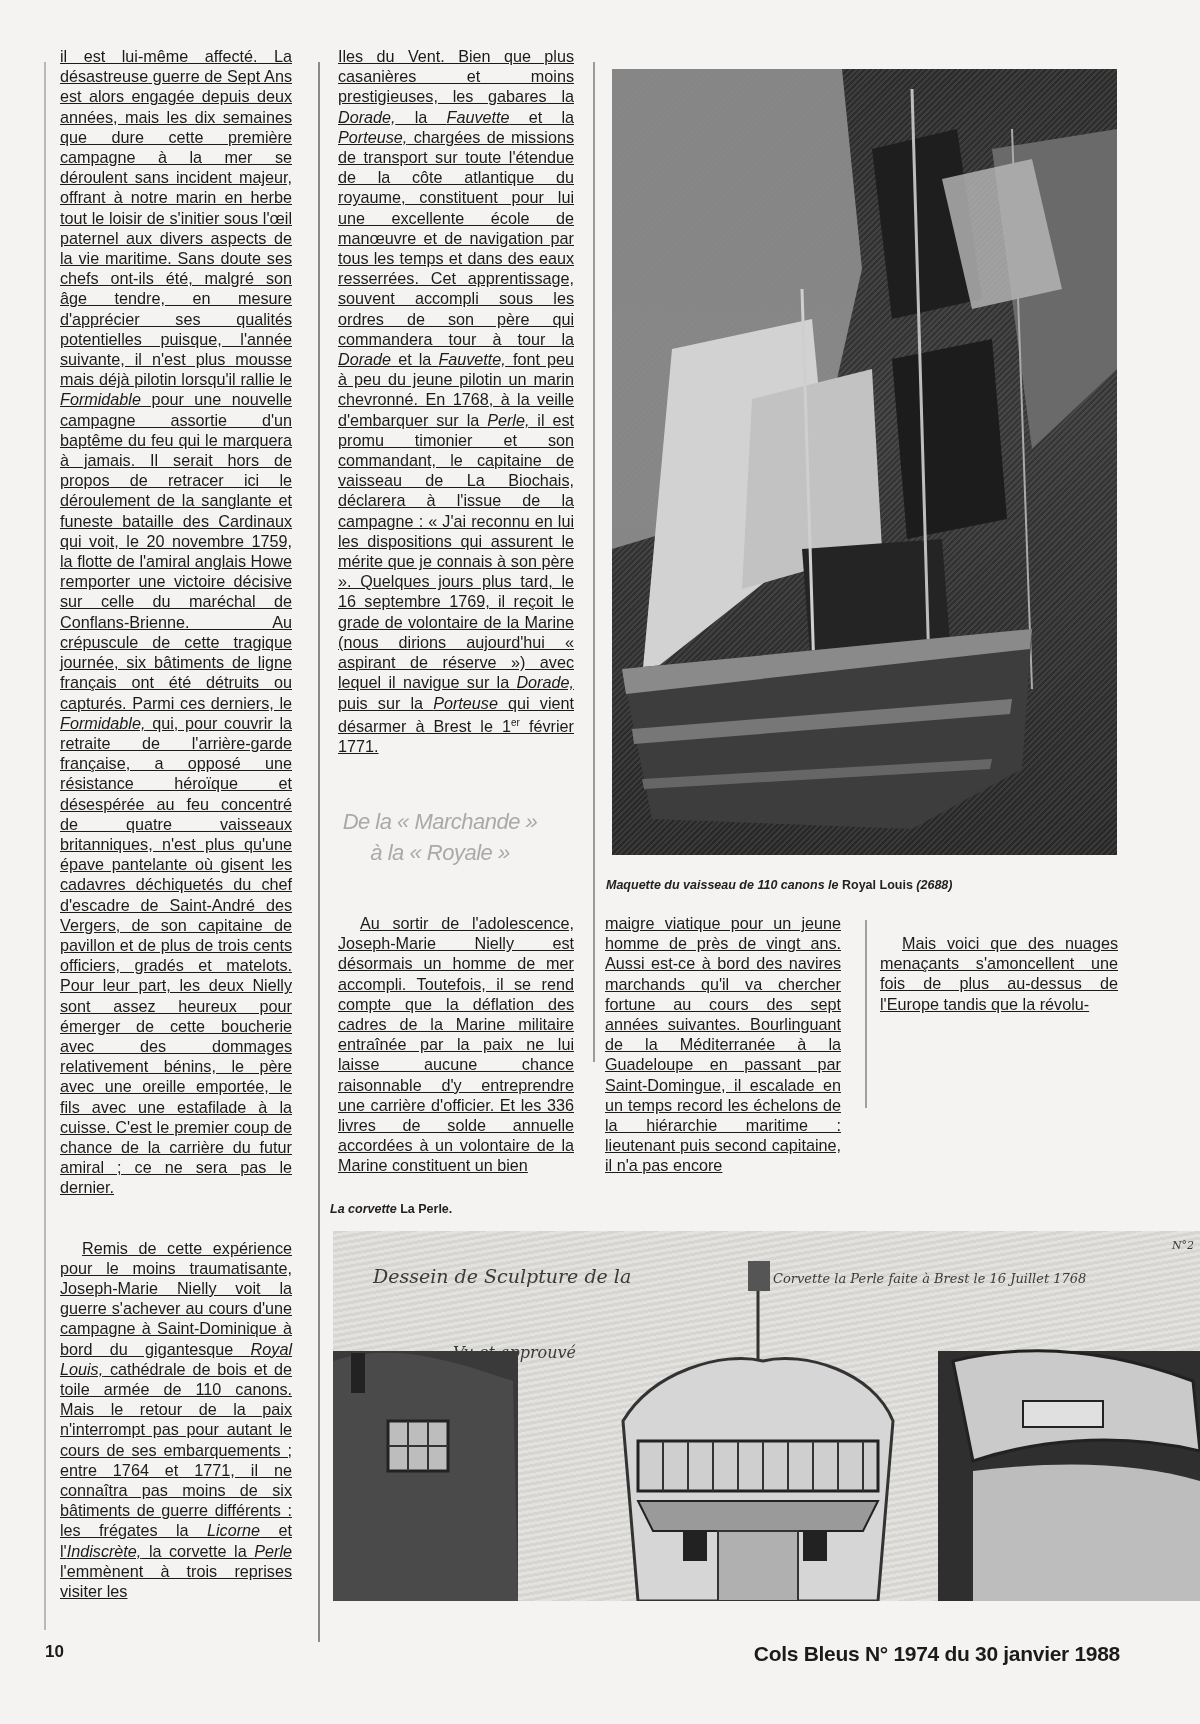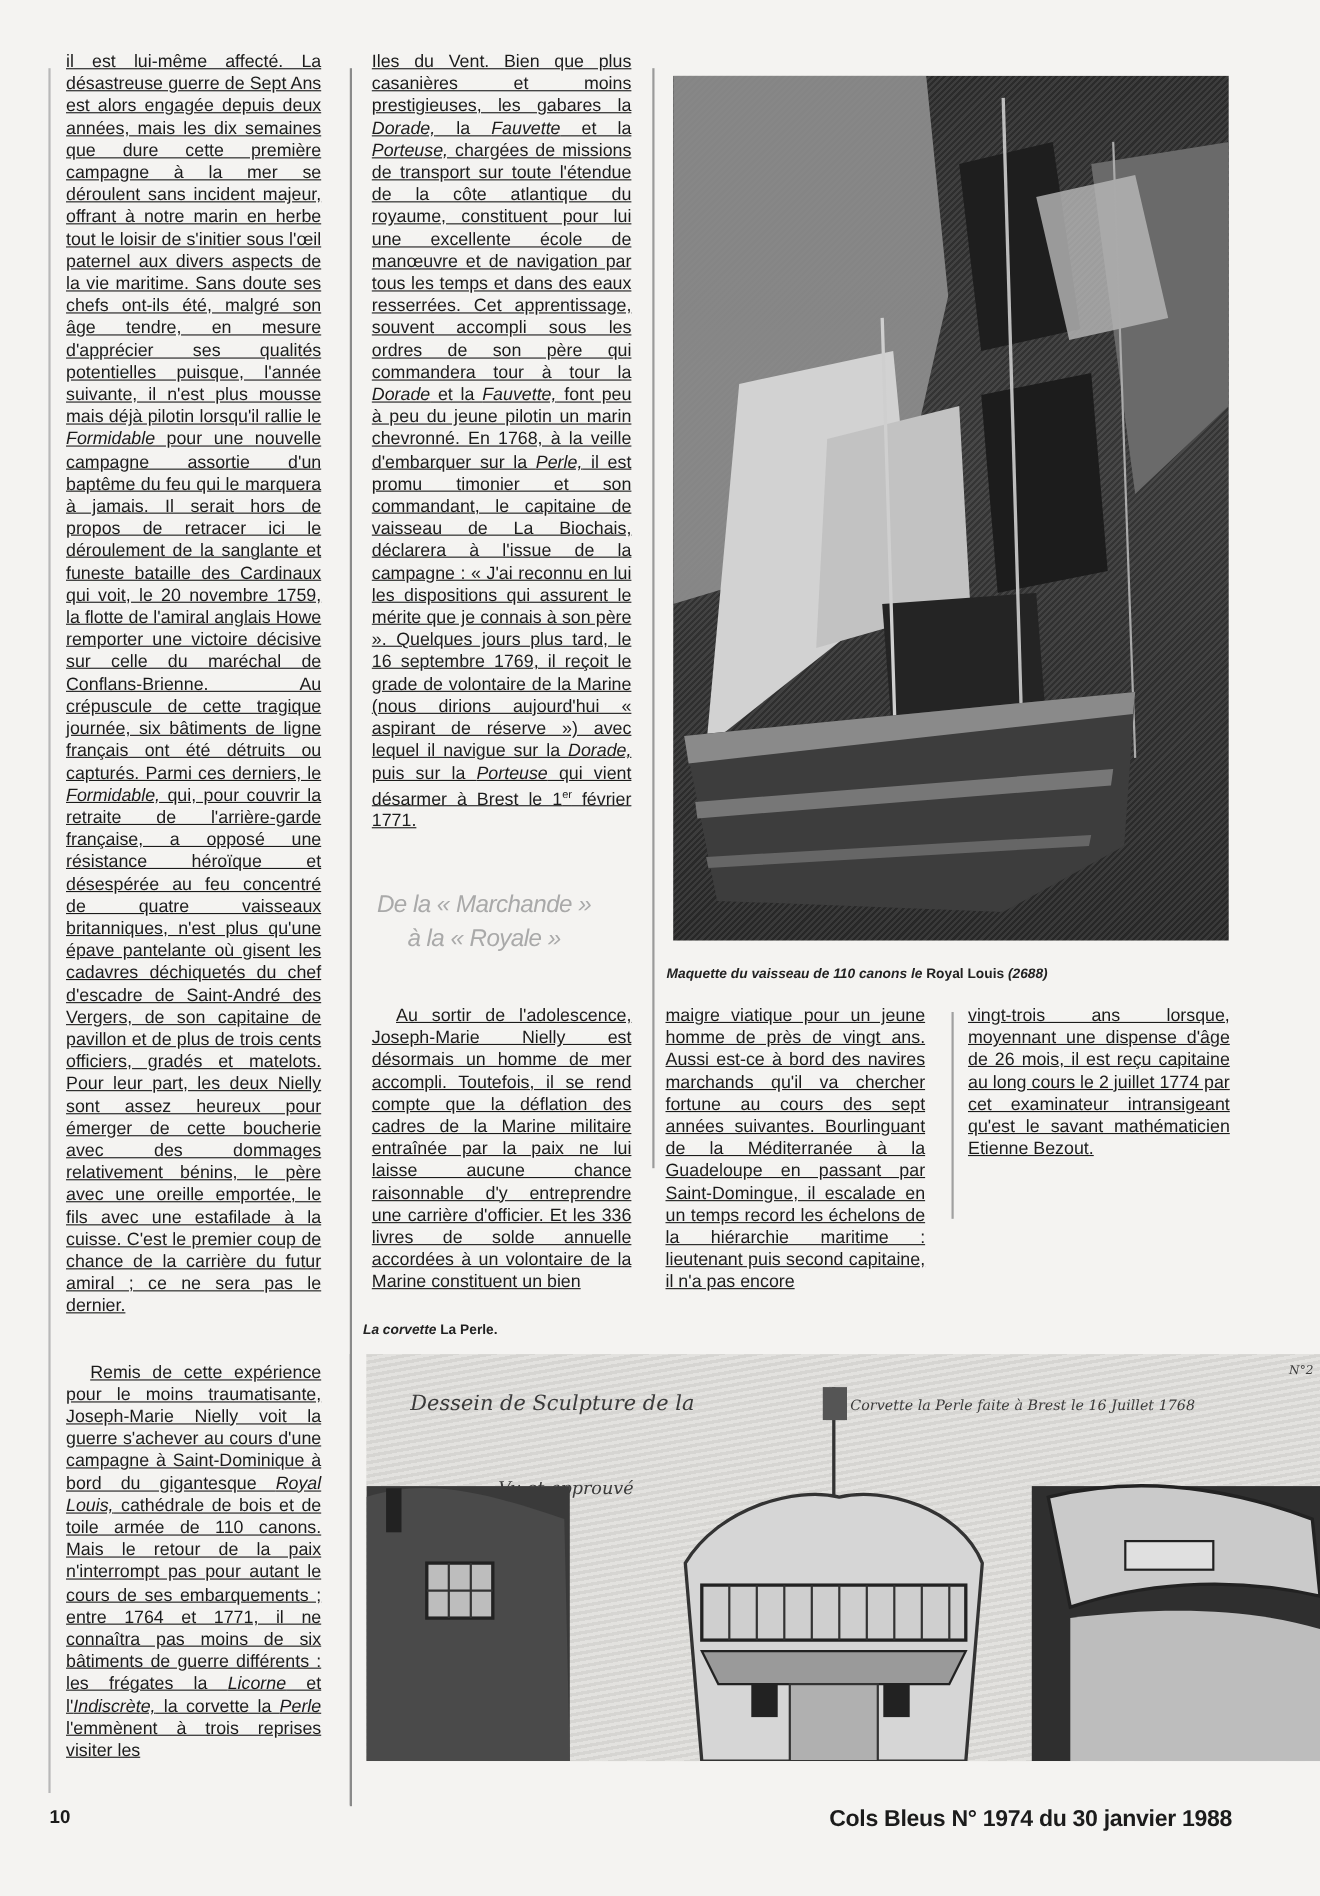--- a/index.html
+++ b/index.html
@@ -110,22 +110,22 @@
   <p class="indent">Au sortir de l'adolescence, Joseph-Marie Nielly est désormais un homme de mer accompli. Toutefois, il se rend compte que la déflation des cadres de la Marine militaire entraînée par la paix ne lui laisse aucune chance raisonnable d'y entreprendre une carrière d'officier. Et les 336 livres de solde annuelle accordées à un volontaire de la Marine constituent un bien</p>
 </div>
 
 <div class="col" style="left:605px; top:913px; width:236px;">
   <p>maigre viatique pour un jeune homme de près de vingt ans. Aussi est-ce à bord des navires marchands qu'il va chercher fortune au cours des sept années suivantes. Bourlinguant de la Méditerranée à la Guadeloupe en passant par Saint-Domingue, il escalade en un temps record les échelons de la hiérarchie maritime : lieutenant puis second capitaine, il n'a pas encore</p>
 </div>
 
 <div class="vrule" style="left:865px; top:920px; height:188px; background:#a0a0a0;"></div>
 
 <div class="col" style="left:880px; top:913px; width:238px;">
-  <p>vingt-trois ans lorsque, moyennant une dispense d'âge de 26 mois, il est reçu capitaine au long cours le 2 juillet 1774 par cet examinateur intransigeant qu'est le savant mathématicien Etienne Bezout.</p>
   <p style="height:20px;"></p>
+  <p class="indent">Mais voici que des nuages menaçants s'amoncellent une fois de plus au-dessus de l'Europe tandis que la révolu-</p>
 </div>
 
 <div class="caption" style="left:330px; top:1202px;">
   <i>La corvette</i>
   <span class="up">La Perle.</span>
 </div>
 
 <div class="photo-drawing">
   <span class="script" style="left:40px; top:34px; font-size:19px;">Dessein de Sculpture de la</span>
   <span class="script" style="left:440px; top:40px; font-size:13px;">Corvette la Perle faite à Brest le 16 Juillet 1768</span>

